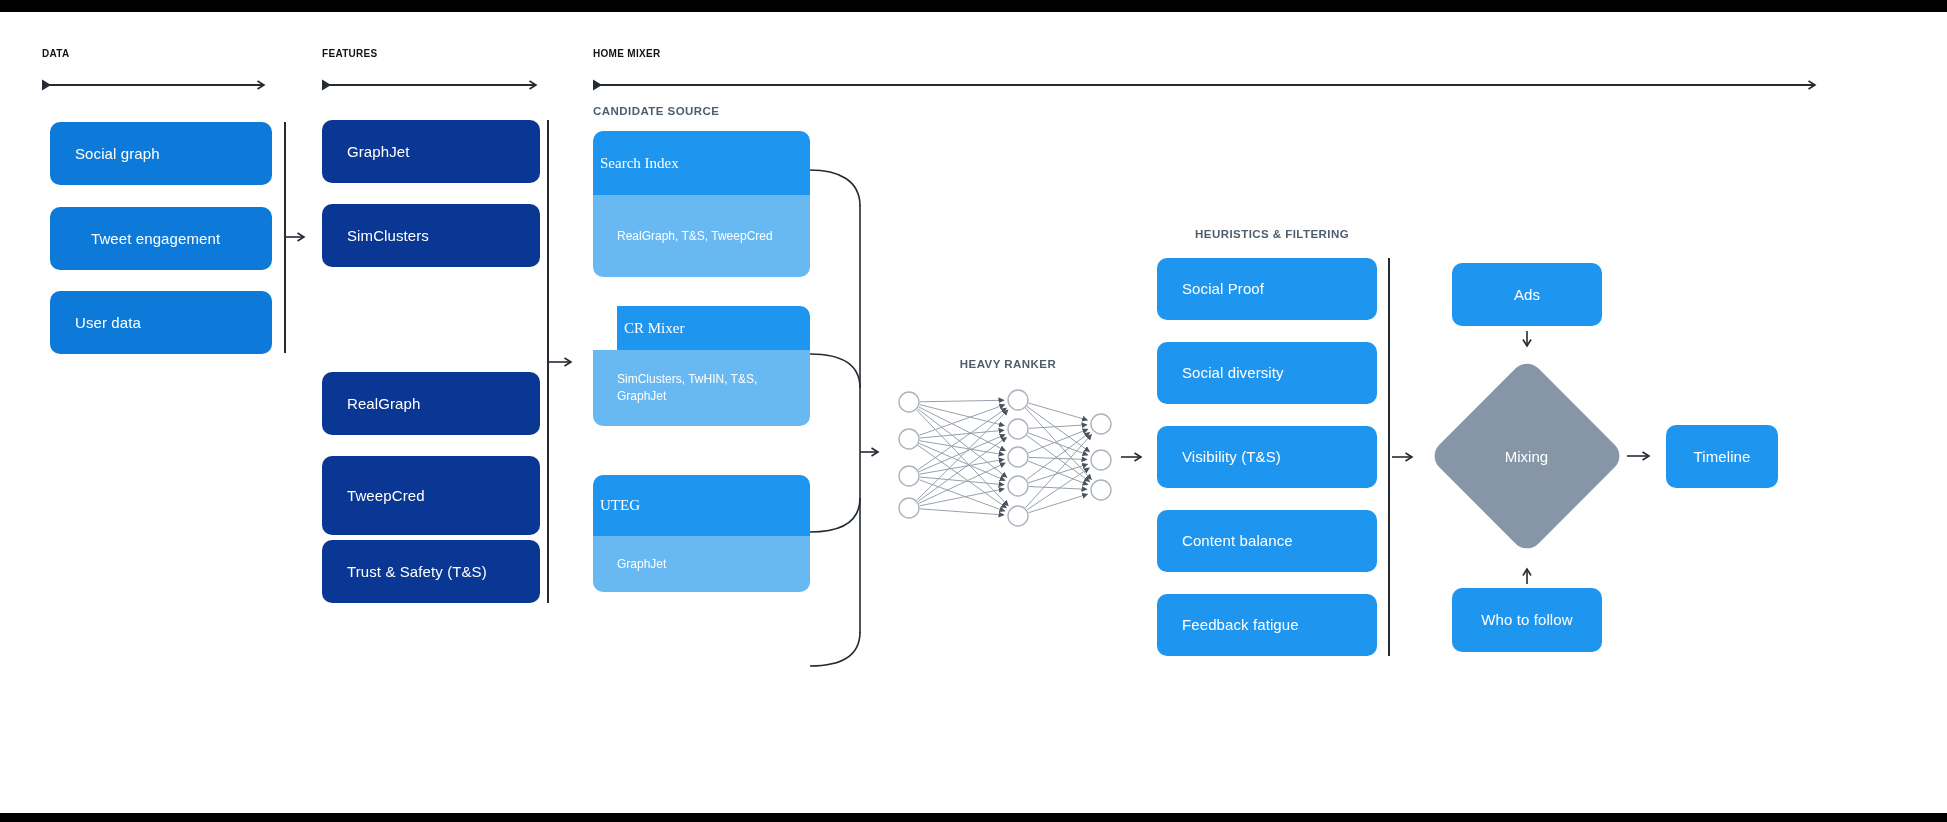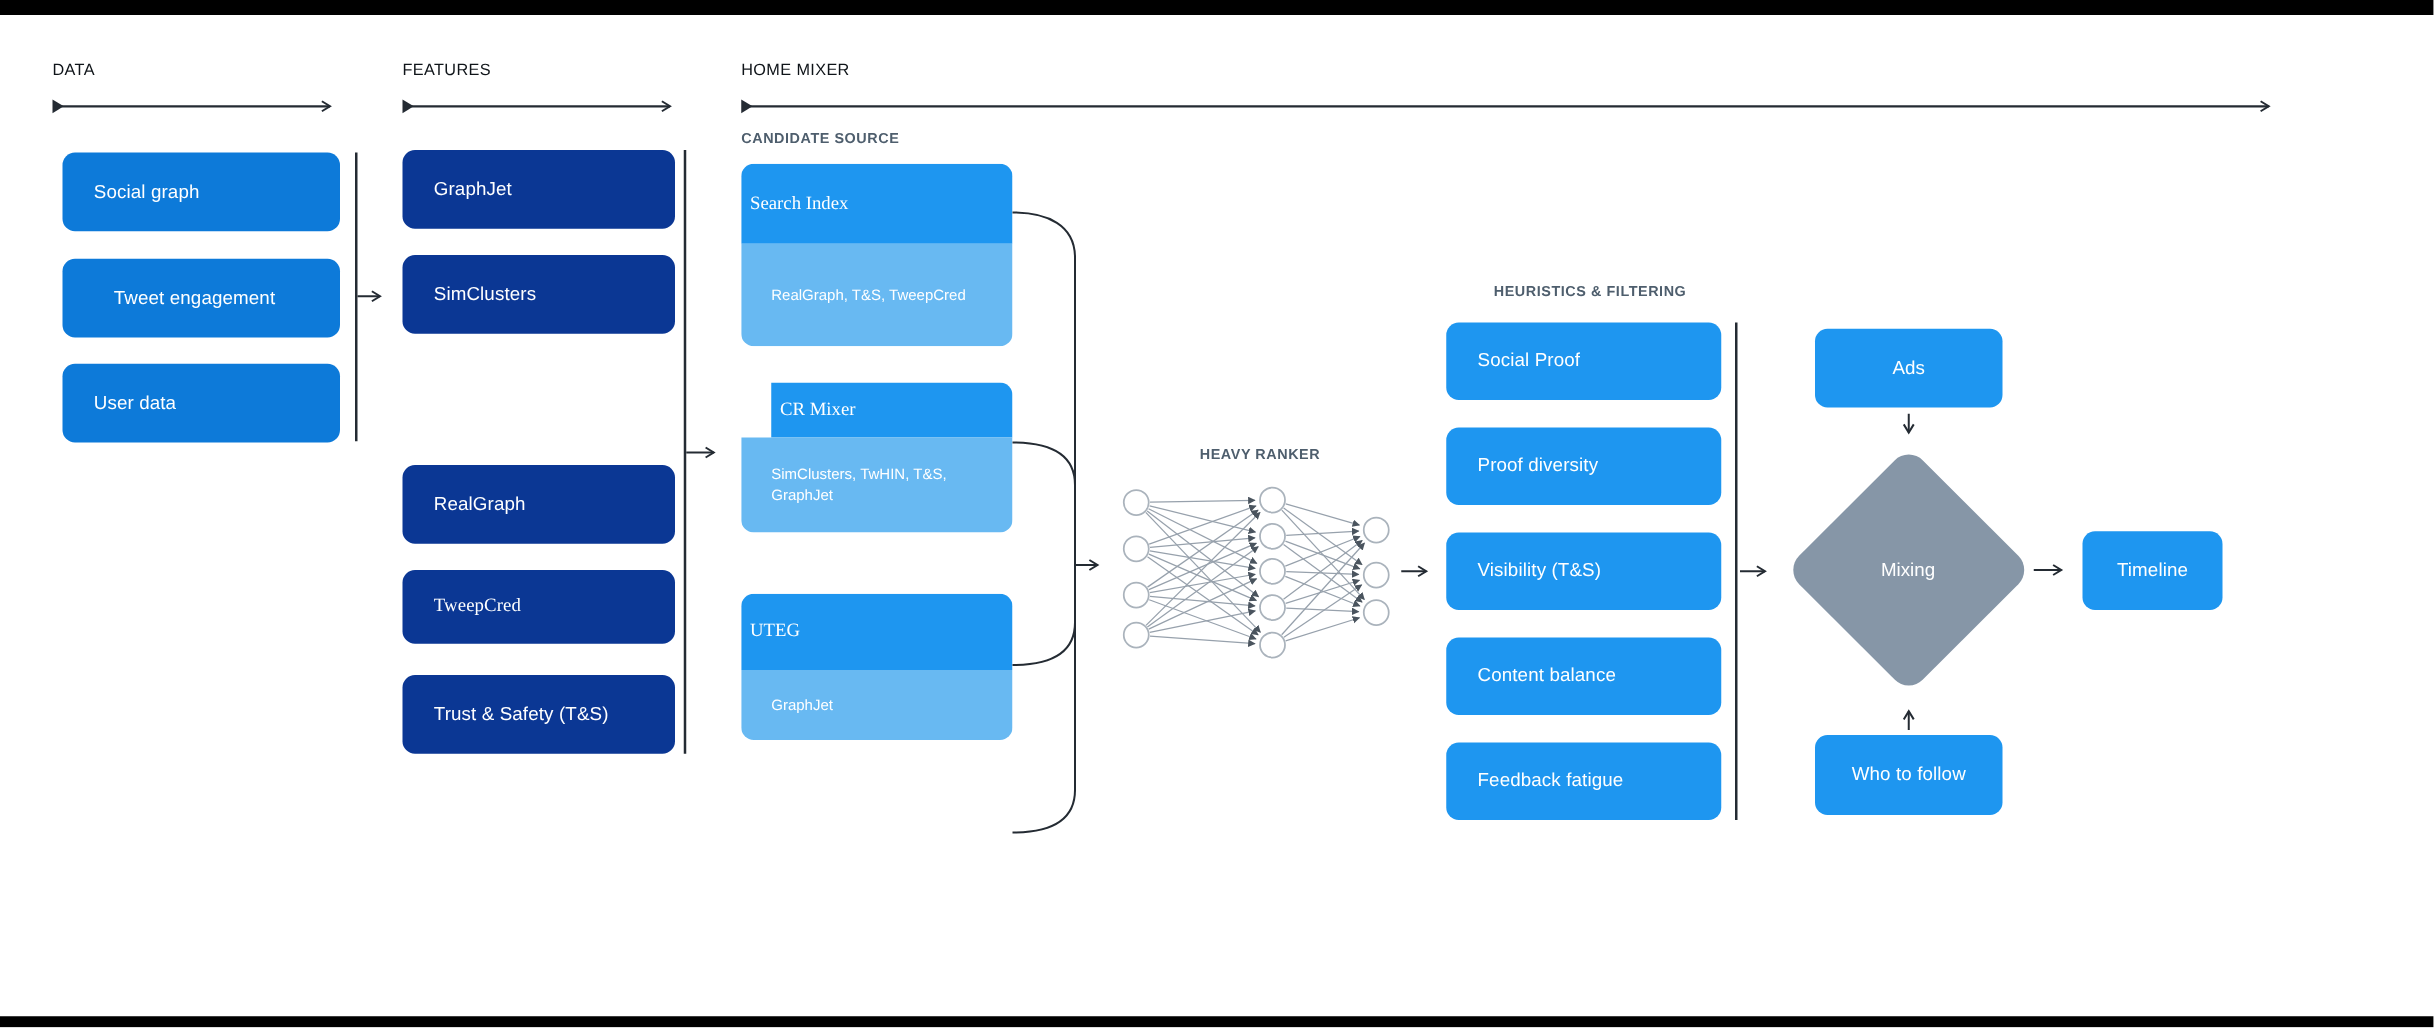--- a/index.html
+++ b/index.html
@@ -5,21 +5,21 @@
   html,body{margin:0;padding:0;background:#ffffff;}
   .canvas{
     position:relative;width:1947px;height:822px;background:#ffffff;overflow:hidden;
     font-family:"Liberation Sans","DejaVu Sans",sans-serif;
   }
   .bar{position:absolute;left:0;width:1947px;background:#000;}
   .bar.top{top:0;height:12px;}
   .bar.bottom{top:813px;height:9px;}
 
   .lane-label{
-    position:absolute;font-size:13px;font-weight:400;color:var(--ink,#0f1419);
+    position:absolute;font-size:10px;font-weight:700;color:var(--ink,#0f1419);
     letter-spacing:.3px;white-space:nowrap;
   }
   .sec-label{
     position:absolute;font-size:11.5px;font-weight:600;color:var(--slate,#4e5e6d);
     letter-spacing:.45px;white-space:nowrap;
   }
 
   .box{
     position:absolute;border-radius:10px;display:flex;align-items:center;
     color:var(--box-text,#fff);font-size:15px;font-weight:500;letter-spacing:.1px;
@@ -72,38 +72,38 @@
   <div class="sec-label" style="left:1157px;top:228px;margin-left:38px;">HEURISTICS &amp; FILTERING</div>
   <div class="sec-label" style="left:938px;top:358px;width:140px;text-align:center;">HEAVY RANKER</div>
 
   <div class="box lane-blue" style="left:50px;top:122px;width:222px;height:63px;">Social graph</div>
   <div class="box lane-blue" style="left:50px;top:207px;width:222px;height:63px;padding-left:41px;">Tweet engagement</div>
   <div class="box lane-blue" style="left:50px;top:291px;width:222px;height:63px;">User data</div>
 
   <div class="box navy" style="left:322px;top:120px;width:218px;height:63px;">GraphJet</div>
   <div class="box navy" style="left:322px;top:204px;width:218px;height:63px;">SimClusters</div>
   <div class="box navy" style="left:322px;top:372px;width:218px;height:63px;">RealGraph</div>
-  <div class="box navy" style="left:322px;top:456px;width:218px;height:59px;font-family:Liberation Serif, serif;">TweepCred</div>
+  <div class="box navy" style="left:322px;top:456px;width:218px;height:79px;">TweepCred</div>
   <div class="box navy" style="left:322px;top:540px;width:218px;height:63px;">Trust &amp; Safety (T&amp;S)</div>
 
   <div class="card" style="top:131px;">
     <div class="card-head" style="height:64px;">Search Index</div>
     <div class="card-sub" style="height:82px;">RealGraph, T&amp;S, TweepCred</div>
   </div>
   <div class="card" style="top:306px;">
     <div class="card-head" style="height:44px;margin-left:24px;">CR Mixer</div>
     <div class="card-sub" style="height:76px;">SimClusters, TwHIN, T&amp;S, GraphJet</div>
   </div>
   <div class="card" style="top:475px;">
     <div class="card-head" style="height:61px;">UTEG</div>
     <div class="card-sub" style="height:56px;">GraphJet</div>
   </div>
 
   <div class="box bright" style="left:1157px;top:258px;width:220px;height:62px;">Social Proof</div>
-  <div class="box bright" style="left:1157px;top:342px;width:220px;height:62px;">Proof diversity</div>
+  <div class="box bright" style="left:1157px;top:342px;width:220px;height:62px;">Social diversity</div>
   <div class="box bright" style="left:1157px;top:426px;width:220px;height:62px;">Visibility (T&amp;S)</div>
   <div class="box bright" style="left:1157px;top:510px;width:220px;height:62px;">Content balance</div>
   <div class="box bright" style="left:1157px;top:594px;width:220px;height:62px;">Feedback fatigue</div>
 
   <div class="box bright centered" style="left:1452px;top:263px;width:150px;height:63px;">Ads</div>
   <div class="box bright centered" style="left:1452px;top:588px;width:150px;height:64px;">Who to follow</div>
   <div class="diamond">
     <span>Mixing</span>
   </div>
   <div class="box bright centered" style="left:1666px;top:425px;width:112px;height:63px;">Timeline</div>

